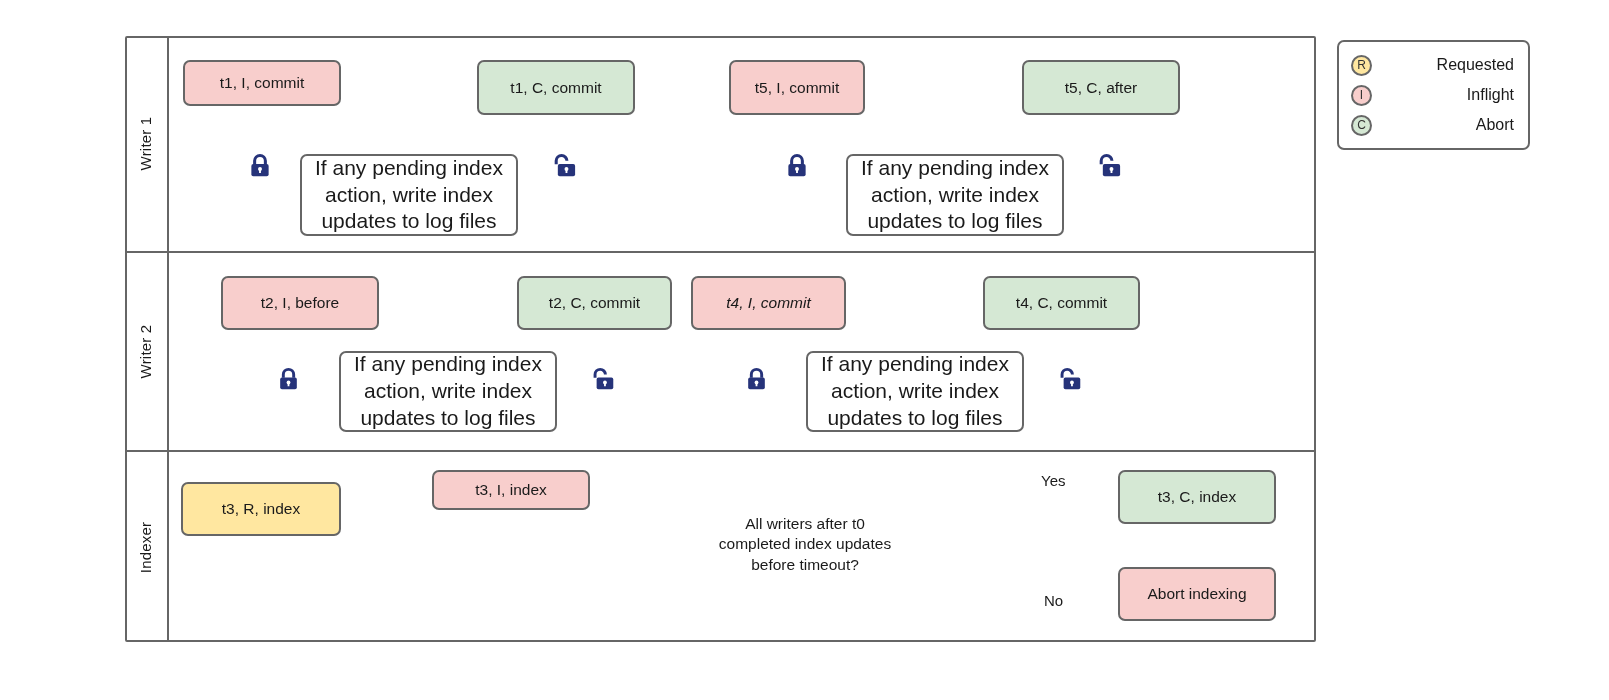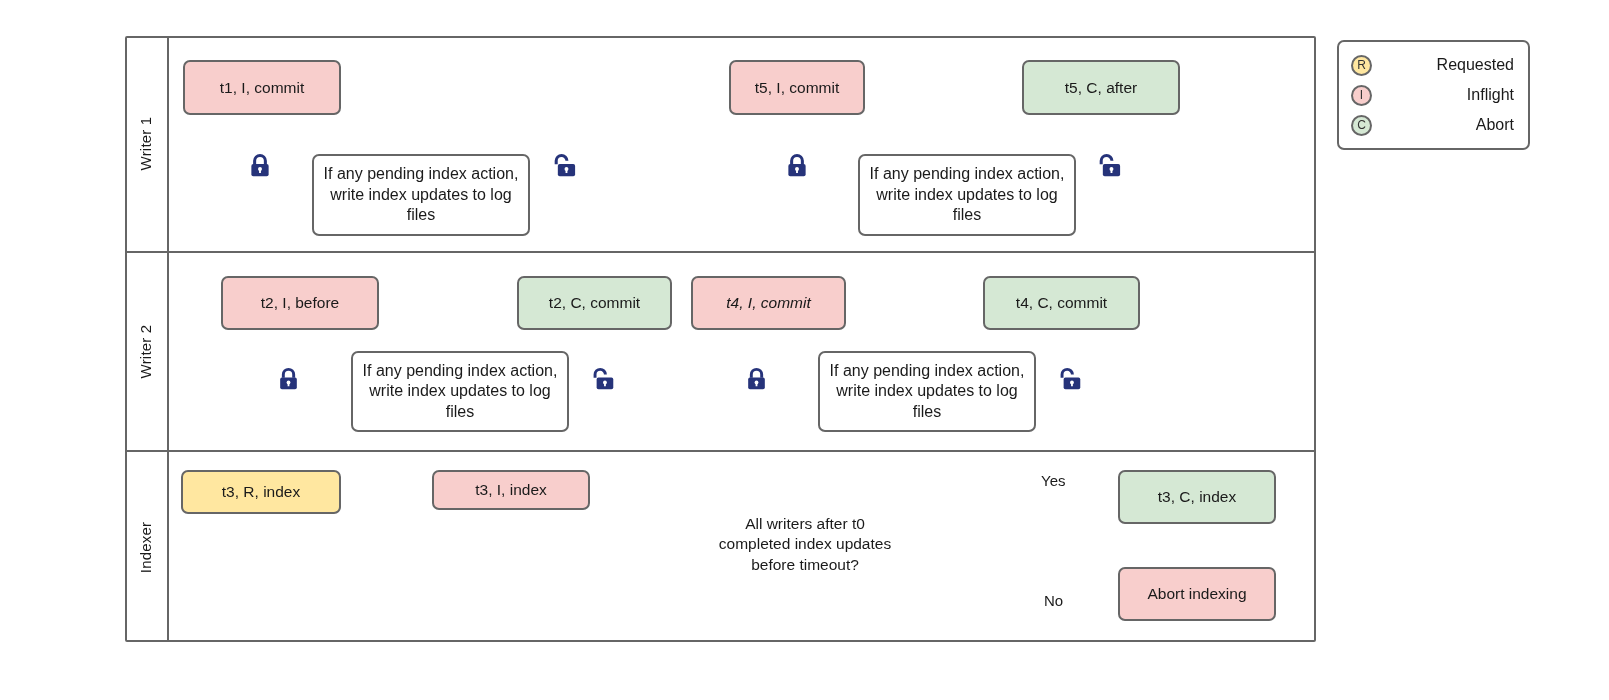--- a/index.html
+++ b/index.html
@@ -61,21 +61,21 @@
     text-align: center;
     color: #1a1a1a;
     font-size: 15.5px;
     line-height: 1.28;
     padding: 0 6px;
   }
   .node.pink   { background: #f8cecc; }
   .node.green  { background: #d5e8d4; }
   .node.yellow { background: #ffe7a0; }
   .node.white  { background: #ffffff; }
-  .node.multiline { font-size: 16px; margin-left: 12px; }
+  .node.multiline { font-size: 21px; }
 
   
   .diamond-wrap { position: absolute; }
   .diamond-text {
     position: absolute;
     left: 0; top: 0;
     width: 100%; height: 100%;
     display: flex;
     align-items: center;
     justify-content: center;
@@ -187,24 +187,27 @@
   <div class="abs lane-label" style="left:125px;top:36px;width:42px;height:215px;">
     <span>Writer 1</span>
   </div>
   <div class="abs lane-label" style="left:125px;top:253px;width:42px;height:197px;">
     <span>Writer 2</span>
   </div>
   <div class="abs lane-label" style="left:125px;top:452px;width:42px;height:190px;">
     <span>Indexer</span>
   </div>
 
-  <div class="abs node pink" style="left:183px;top:60px;width:158px;height:55px;">
+  <div class="abs node pink" style="left:183px;top:60px;width:158px;height:46px;">
     <span>t1, I, commit</span>
   </div>
 
+  <div class="abs node green" style="left:477px;top:60px;width:158px;height:55px;">
+    <span>t1, C, commit</span>
+  </div>
 
   <div class="abs node pink" style="left:729px;top:60px;width:136px;height:55px;">
     <span>t5, I, commit</span>
   </div>
 
   <div class="abs node green" style="left:1022px;top:60px;width:158px;height:55px;">
     <span>t5, C, after</span>
   </div>
 
   <div class="abs node white multiline" style="left:300px;top:154px;width:218px;height:82px;">
@@ -304,21 +307,21 @@
 
   <div class="abs lock" style="left:1058px;top:366px;width:27px;height:27px;">
     <svg viewBox="0 0 24 24" width="27" height="27" xmlns="http://www.w3.org/2000/svg">
       <path d="M3.6 10.5 V7.6 a4.6 4.6 0 0 1 9.2 0" fill="none" stroke="#26337a" stroke-width="2.6"></path>
       <rect x="5.0" y="10.3" width="14.8" height="10.4" rx="1.6" fill="#26337a"></rect>
       <circle cx="12.4" cy="14.6" r="1.7" fill="#ffffff"></circle>
       <rect x="11.6" y="14.6" width="1.6" height="3.4" fill="#ffffff"></rect>
     </svg>
   </div>
 
-  <div class="abs node yellow" style="left:181px;top:470px;width:160px;height:44px;text-align:center;">
+  <div class="abs node yellow" style="left:181px;top:482px;width:160px;height:54px;text-align:center;">
     <span>t3, R, index</span>
   </div>
 
   <div class="abs node pink" style="left:432px;top:470px;width:158px;height:40px;">
     <span>t3, I, index</span>
   </div>
 
   <div class="abs diamond-wrap" style="left:666px;top:459px;width:278px;height:171px;">
     <div class="diamond-text">
       <span style="max-width:186px;display:block;">All writers after t0 completed index updates before timeout?</span>

